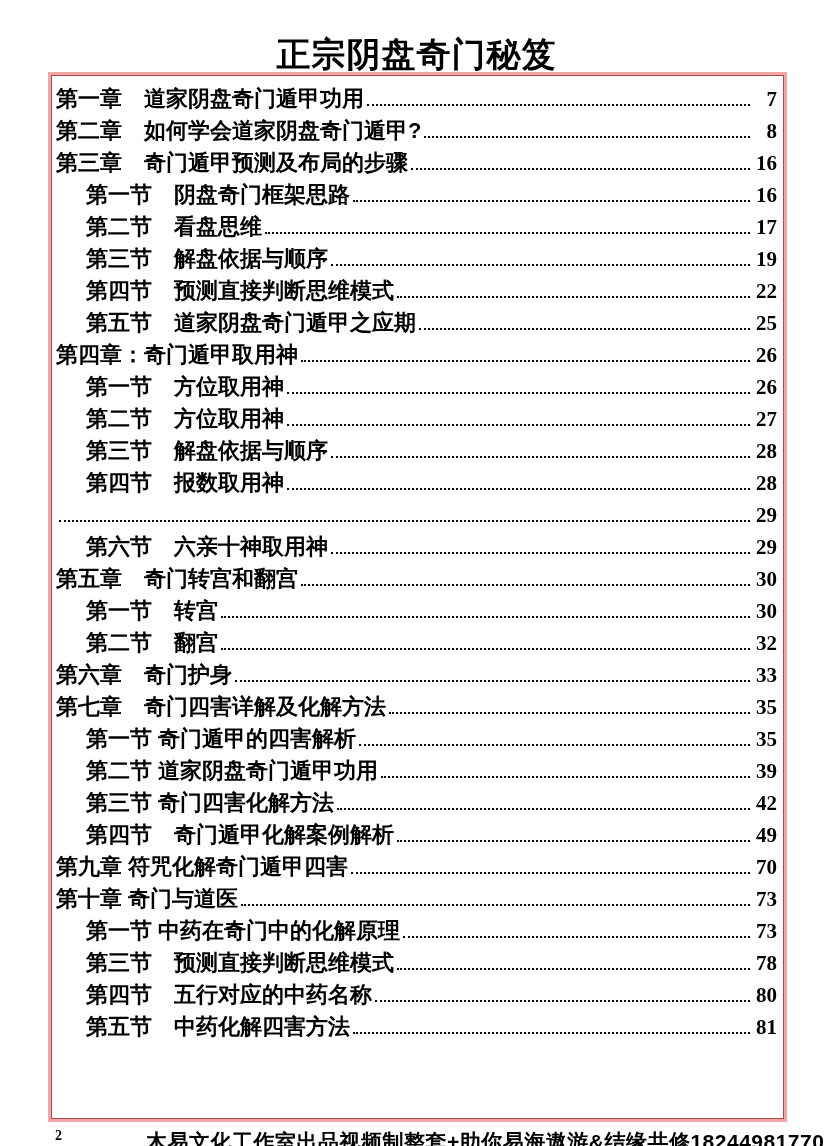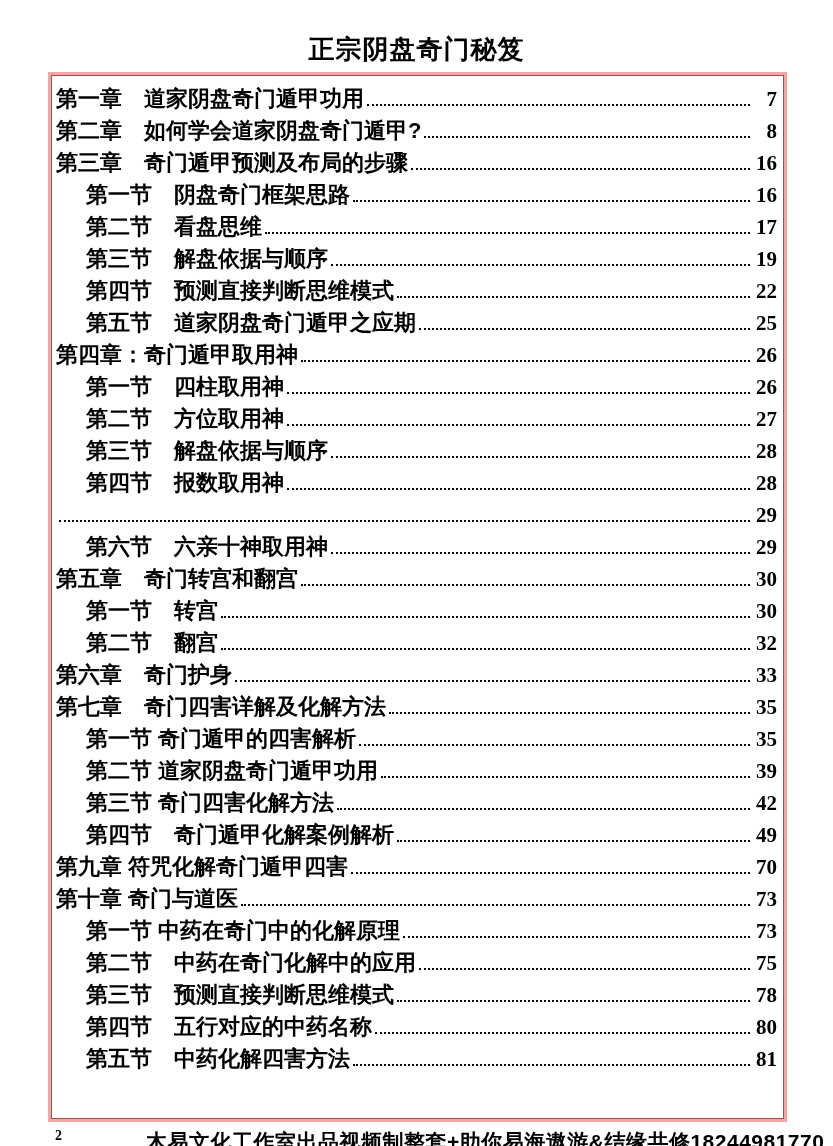--- a/index.html
+++ b/index.html
@@ -7,21 +7,21 @@
     width:833px; height:1146px;
     background:#ffffff;
     font-family:"Liberation Sans", sans-serif;
     position:relative;
     overflow:hidden;
     color:#000;
   }
   .doc-title {
     position:absolute; top:32px; left:0; width:833px;
     text-align:center;
-    font-size:26px; font-weight:bold;
+    font-size:34px; font-weight:bold;
     letter-spacing:1px;
   }
   .toc-box {
     position:absolute; left:48px; top:72px;
     width:739px; height:1050px;
     border:3px solid #f3a6a6;
     box-sizing:border-box;
     background:#fff;
   }
   .toc-inner {
@@ -124,21 +124,21 @@
         <span class="label">第五节　道家阴盘奇门遁甲之应期</span>
         <span class="dots"></span>
         <span class="pg">25</span>
       </div>
     <div class="row chapter">
         <span class="label">第四章：奇门遁甲取用神</span>
         <span class="dots"></span>
         <span class="pg">26</span>
       </div>
     <div class="row section">
-        <span class="label">第一节　四柱取用神</span>
+        <span class="label">第一节　方位取用神</span>
         <span class="dots"></span>
         <span class="pg">26</span>
       </div>
     <div class="row section">
         <span class="label">第二节　方位取用神</span>
         <span class="dots"></span>
         <span class="pg">27</span>
       </div>
     <div class="row section">
         <span class="label">第三节　解盘依据与顺序</span>
@@ -211,25 +211,20 @@
       </div>
     <div class="row chapter">
         <span class="label">第十章 奇门与道医</span>
         <span class="dots"></span>
         <span class="pg">73</span>
       </div>
     <div class="row section">
         <span class="label">第一节 中药在奇门中的化解原理</span>
         <span class="dots"></span>
         <span class="pg">73</span>
-      </div>
-    <div class="row section">
-        <span class="label">第二节　中药在奇门化解中的应用</span>
-        <span class="dots"></span>
-        <span class="pg">75</span>
       </div>
     <div class="row section">
         <span class="label">第三节　预测直接判断思维模式</span>
         <span class="dots"></span>
         <span class="pg">78</span>
       </div>
     <div class="row section">
         <span class="label">第四节　五行对应的中药名称</span>
         <span class="dots"></span>
         <span class="pg">80</span>

